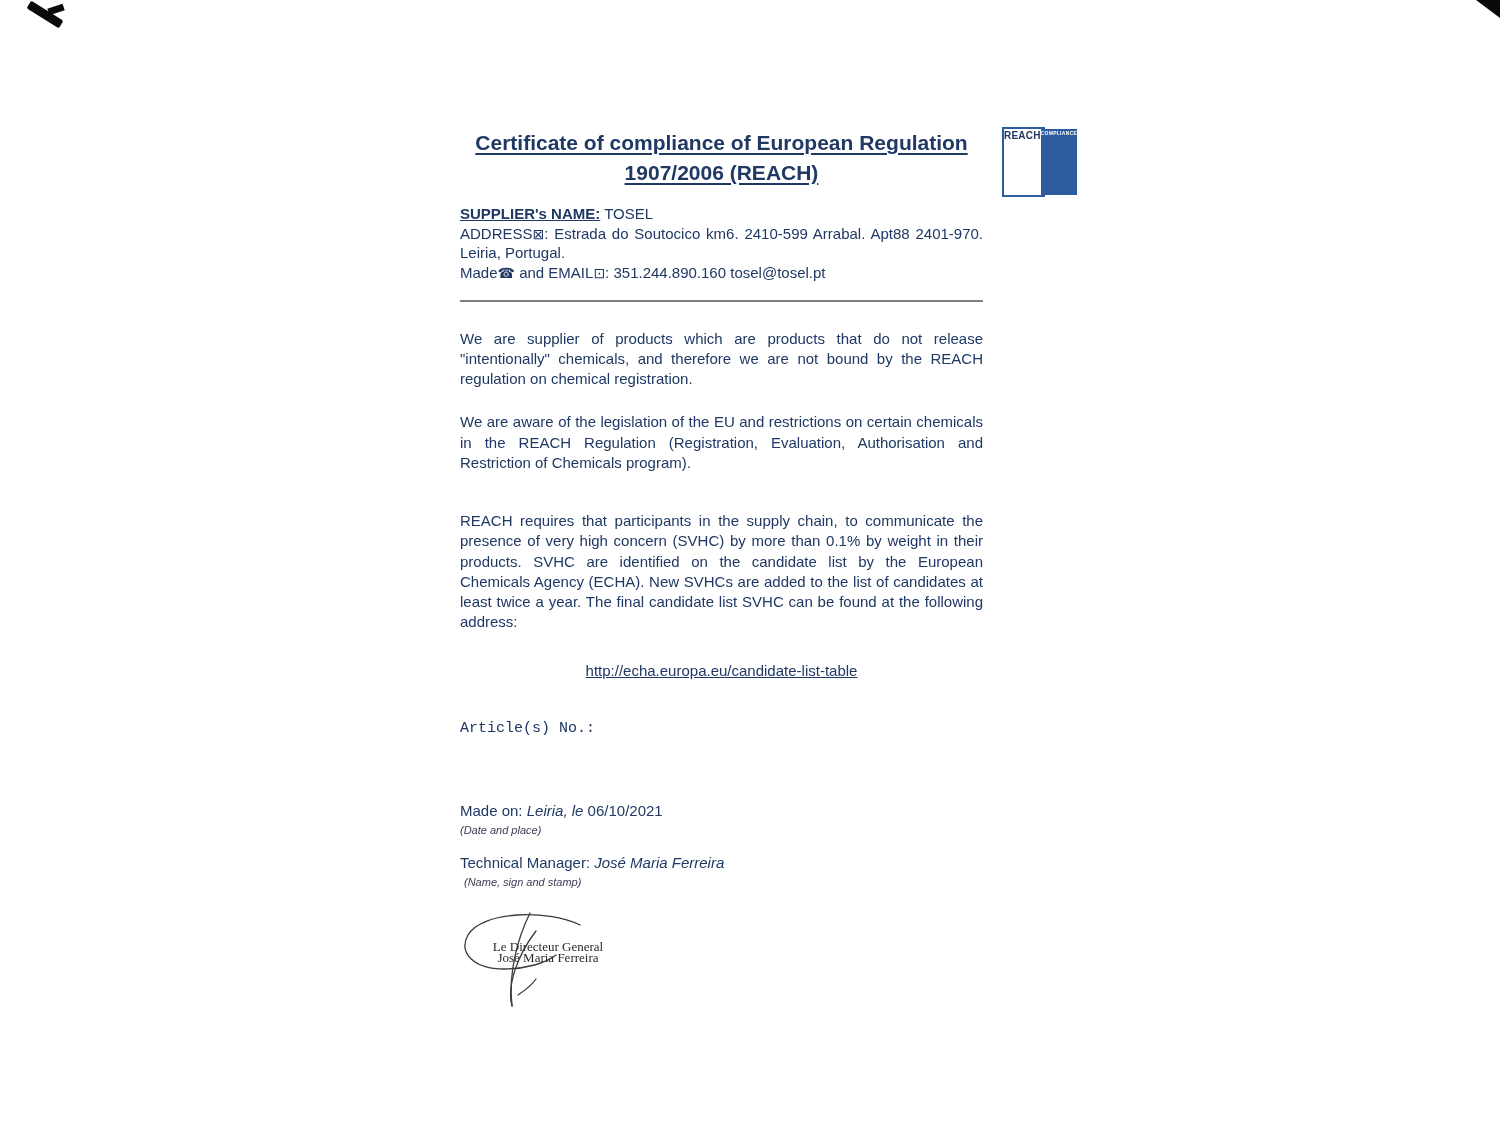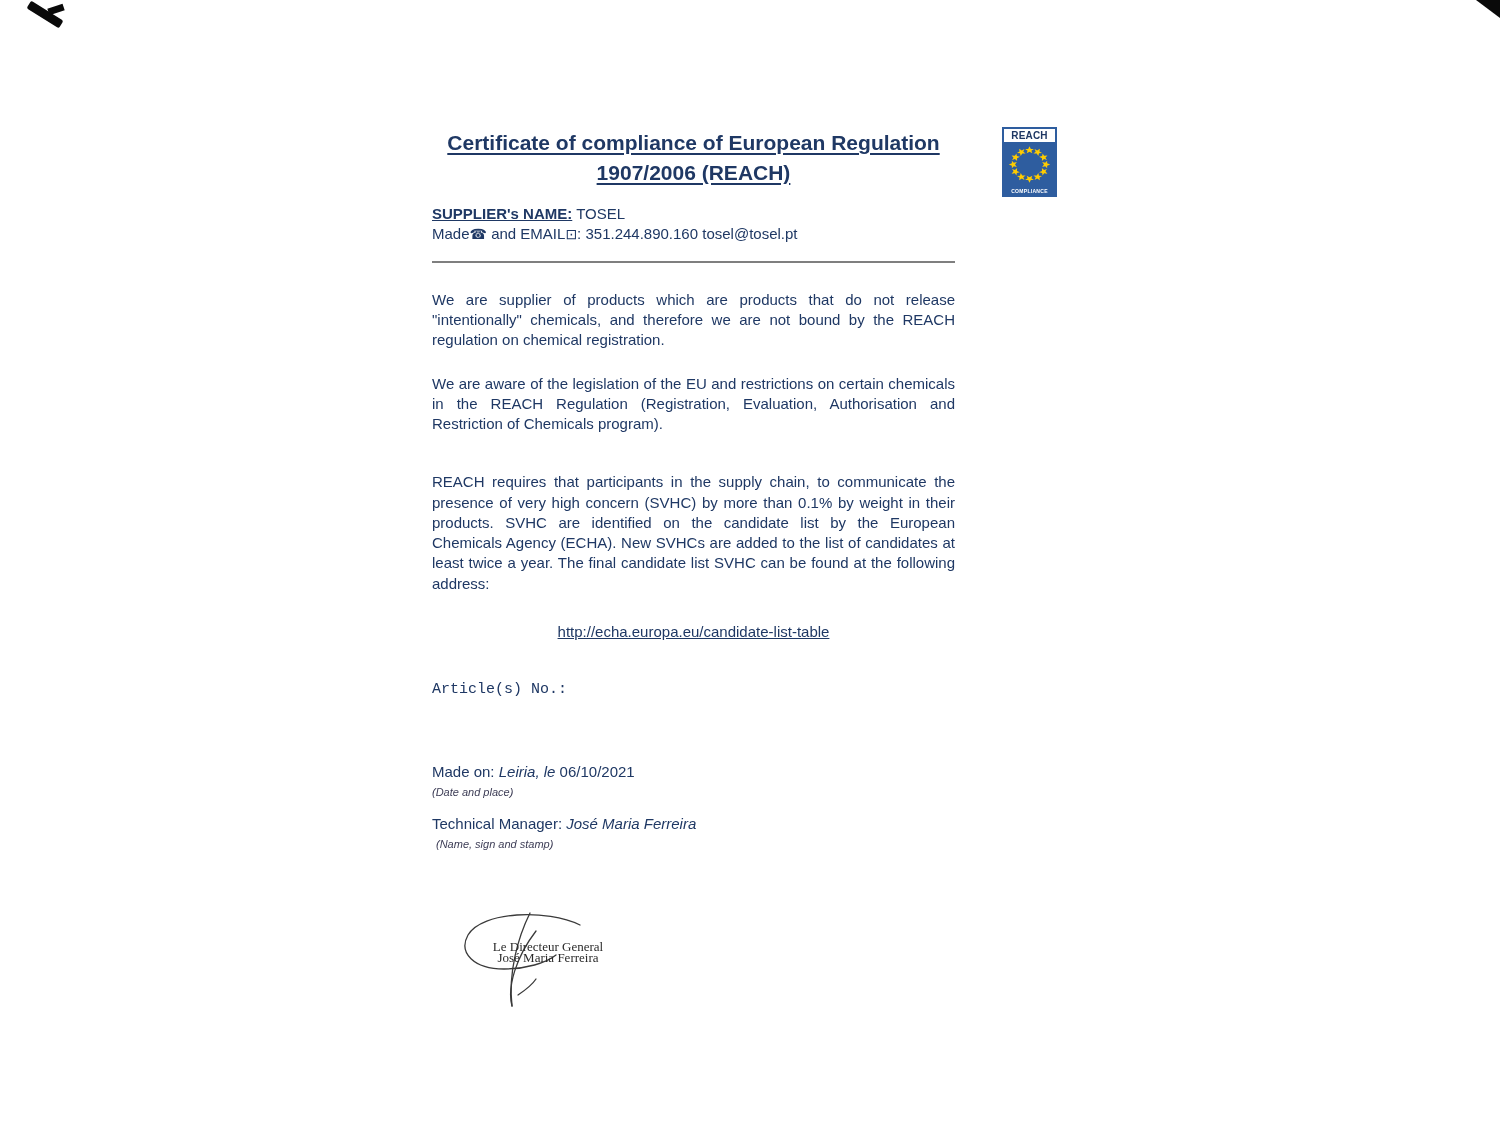--- a/index.html
+++ b/index.html
@@ -21,21 +21,21 @@
   .artifact-tl2 {
     position: absolute; left: 48px; top: 6px; width: 16px; height: 7px;
     background: #0a0a0a; transform: rotate(-18deg);
   }
   .artifact-tr {
     position: absolute; right: 0; top: 0; width: 30px; height: 18px;
     background: #0a0a0a; clip-path: polygon(100% 0, 100% 100%, 20% 0);
   }
 
   .doc {
-    position: absolute; left: 432px; top: 128px; width: 523px;
+    position: absolute; left: 460px; top: 128px; width: 523px;
     font-size: 15px; line-height: 1.35;
   }
 
   .title {
     text-align: center; font-size: 21px; font-weight: bold;
     line-height: 30px; color: #1f3864;
   }
   .title .tline { text-decoration: underline; text-underline-offset: 3px; }
 
   .contact { margin-top: 17px; text-align: justify; line-height: 1.26; }
@@ -58,23 +58,23 @@
 
   .madeon { margin-top: 62px; }
   .bold { font-weight: normal; margin-top: 36px; }
   .ital { font-style: italic; }
   .note { font-size: 11px; font-style: italic; color: #3c3c55; margin-top: 2px; }
   .manager { margin-top: 15px; }
   .note2 { padding-left: 4px; }
 
   
   .reach-logo {
-    position: absolute; left: 1002px; top: 127px; width: 55px; height: 70px;
+    position: absolute; left: 1002px; top: 127px; width: 43px; height: 70px;
     border: 2px solid #2e5d9f; background: #fff;
-    display: flex; flex-direction: column; align-items: stretch;
+    display: flex; flex-direction: row; align-items: stretch;
   }
   .reach-logo .rl-top {
     font-size: 10px; font-weight: bold; color: #1f3864; text-align: center;
     padding: 1px 0 1px 0; letter-spacing: 0.2px;
   }
   .reach-logo .rl-flag { flex: 1; display: block; width: 100%; }
   .reach-logo .rl-bottom {
     background: #2e5d9f; color: #ffffff; font-size: 5px; text-align: center;
     padding: 1px 0; letter-spacing: 0.3px; font-weight: bold;
   }
@@ -127,20 +127,23 @@
     <div class="title">
       <div><span class="tline">Certificate of compliance of European Regulation</span></div>
       <div><span class="tline">1907/2006 (REACH)</span></div>
     </div>
 
     <div class="contact">
       <div class="row">
         <span class="lbl-bold-u">SUPPLIER's NAME:</span><span> TOSEL</span>
       </div>
       <div class="row">
+        <span>ADDRESS</span><span class="icon-glyph">⊠</span><span>: Estrada do Soutocico km6. 2410-599 Arrabal. Apt88 2401-970. Leiria, Portugal.</span>
+      </div>
+      <div class="row">
         <span>Made</span><span class="icon-glyph">☎</span><span> and EMAIL</span><span class="icon-glyph">⊡</span><span>: 351.244.890.160 tosel@tosel.pt</span>
       </div>
     </div>
 
     <div class="divider"></div>
 
     <p class="para p2">We are supplier of products which are products that do not release "intentionally" chemicals, and therefore we are not bound by the REACH regulation on chemical registration.</p>
 
     <p class="para p1">We are aware of the legislation of the EU and restrictions on certain chemicals in the REACH Regulation (Registration, Evaluation, Authorisation and Restriction of Chemicals program).</p>
 

